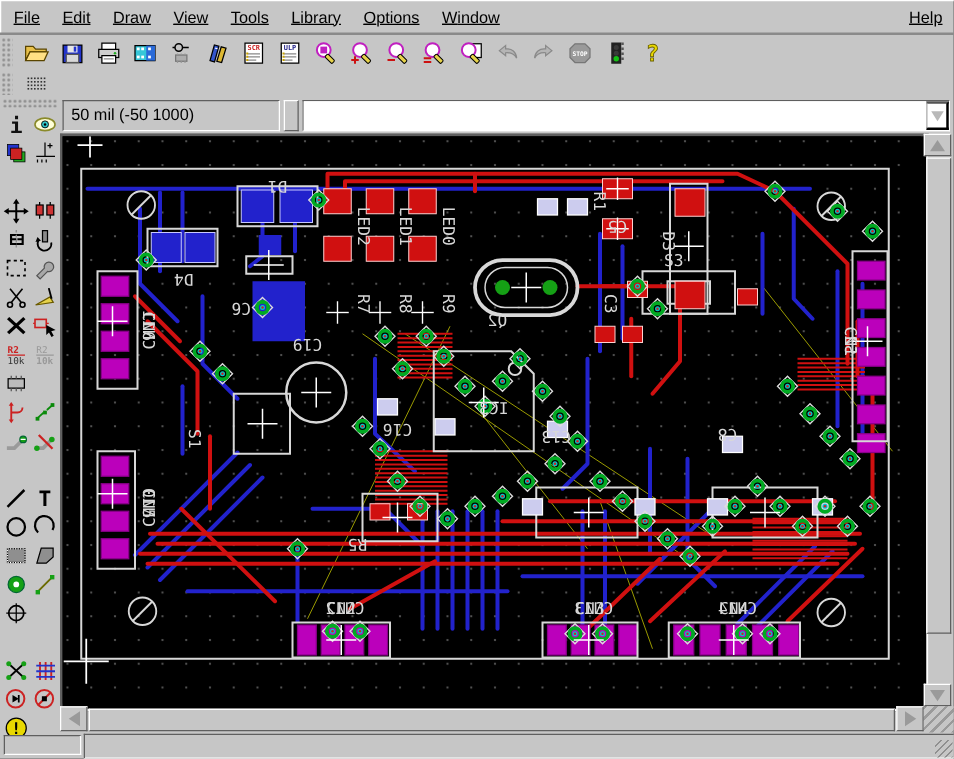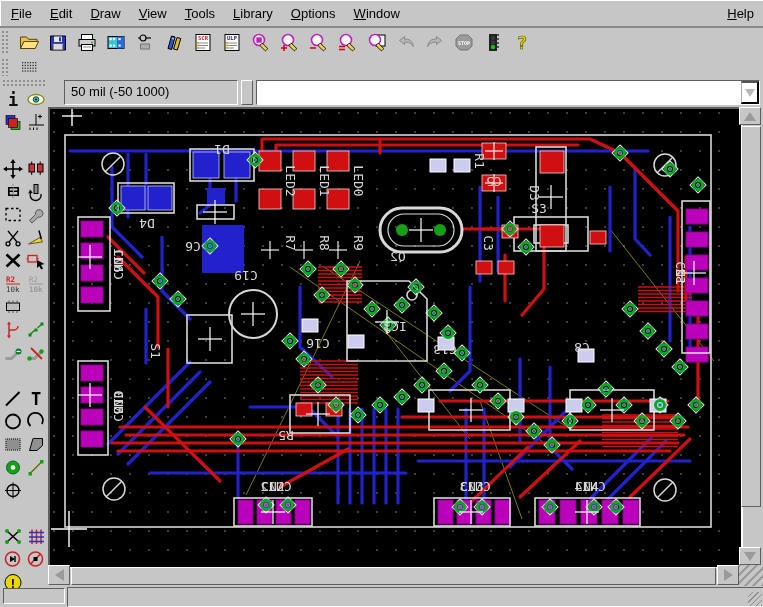--- a/index.html
+++ b/index.html
@@ -8,38 +8,38 @@
        -webkit-font-smoothing:none;}
   .abs{position:absolute;}
   .raised{background:#c6c6c6;border-top:1px solid #ffffff;border-left:1px solid #ffffff;
           border-right:1px solid #5f5f5f;border-bottom:1px solid #5f5f5f;}
   .sunken{background:#c6c6c6;border-top:1px solid #5f5f5f;border-left:1px solid #5f5f5f;
           border-right:1px solid #ffffff;border-bottom:1px solid #ffffff;}
   .handle{background-image:radial-gradient(circle at 2px 2px,#8f8f8f 1px,#d9d9d9 1.3px,transparent 1.6px);
           background-size:4px 4px;background-color:#c6c6c6;}
   #menubar{left:0;top:0;width:761px;height:26px;display:flex;align-items:center;
            padding:0 2px;border-bottom:2px solid #8a8a8a;box-shadow:inset 1px 1px 0 #fff;}
-  .menu-item{padding:3px 9px;font-size:13px;color:#000;cursor:default;}
+  .menu-item{padding:3px 9px;font-size:13px;color:#000;cursor:default;text-decoration:underline;}
   .menu-item u{text-decoration:underline;}
   .spacer{flex:1;}
   #toolbar{left:0;top:28px;width:763px;height:28px;display:flex;align-items:center;gap:2px;}
   #parambar{left:0;top:56px;width:763px;height:22px;display:flex;align-items:center;gap:2px;}
   .tb-handle{width:9px;height:24px;margin:0 3px 0 1px;}
   .tb-btn{width:27px;height:25px;display:flex;align-items:center;justify-content:center;
           background:transparent;border:none;padding:0;}
   .tb-btn svg{display:block;}
   #palette{left:0;top:78px;width:48px;height:482px;}
   .pal-handle{height:7px;margin:1px 2px 2px 2px;}
   .pal-grid{display:grid;grid-template-columns:23px 23px;justify-content:center;grid-auto-rows:23px;}
   .pal-btn{width:23px;height:23px;display:flex;align-items:center;justify-content:center;
            background:transparent;border:none;padding:0;}
   .pal-sep{grid-column:1 / span 2;height:5px;}
   #coordbar{left:48px;top:78px;width:715px;height:29px;display:flex;align-items:center;}
   #coordbox{width:160px;height:21px;font-size:13px;color:#000;padding:1px 6px;line-height:20px;
-            margin-left:16px;white-space:nowrap;overflow:hidden;}
+            margin-left:2px;white-space:nowrap;overflow:hidden;}
   #coordsep{width:10px;height:23px;margin-left:3px;}
   #cmdwrap{flex:1;height:23px;margin:0 3px 0 3px;display:flex;background:#fff;}
   #cmdinput{flex:1;border:none;outline:none;background:#fff;font-size:13px;
             font-family:"Liberation Sans",sans-serif;padding:0 4px;}
   #cmddrop{width:18px;background:#fff;border-left:1px solid #aaa;display:flex;
            align-items:center;justify-content:center;padding:0;}
   #canvas-frame{left:48px;top:107px;width:691px;height:458px;border-top:2px solid #5f5f5f;
                 border-left:2px solid #5f5f5f;border-right:2px solid #fff;border-bottom:2px solid #fff;
                 background:#000;}
   #vscroll{left:739px;top:107px;width:24px;height:458px;display:flex;flex-direction:column;}

